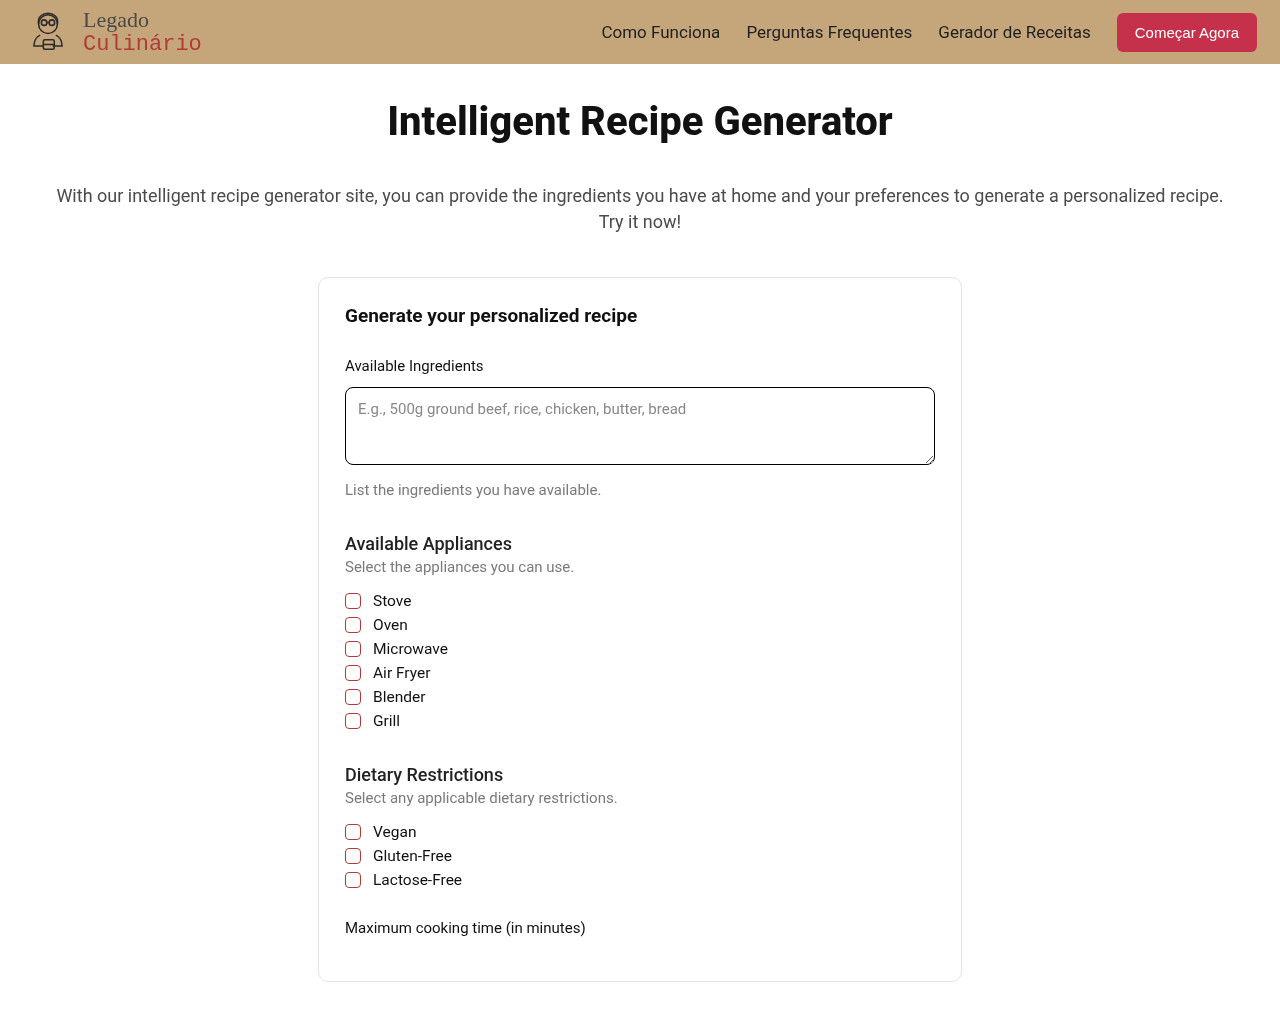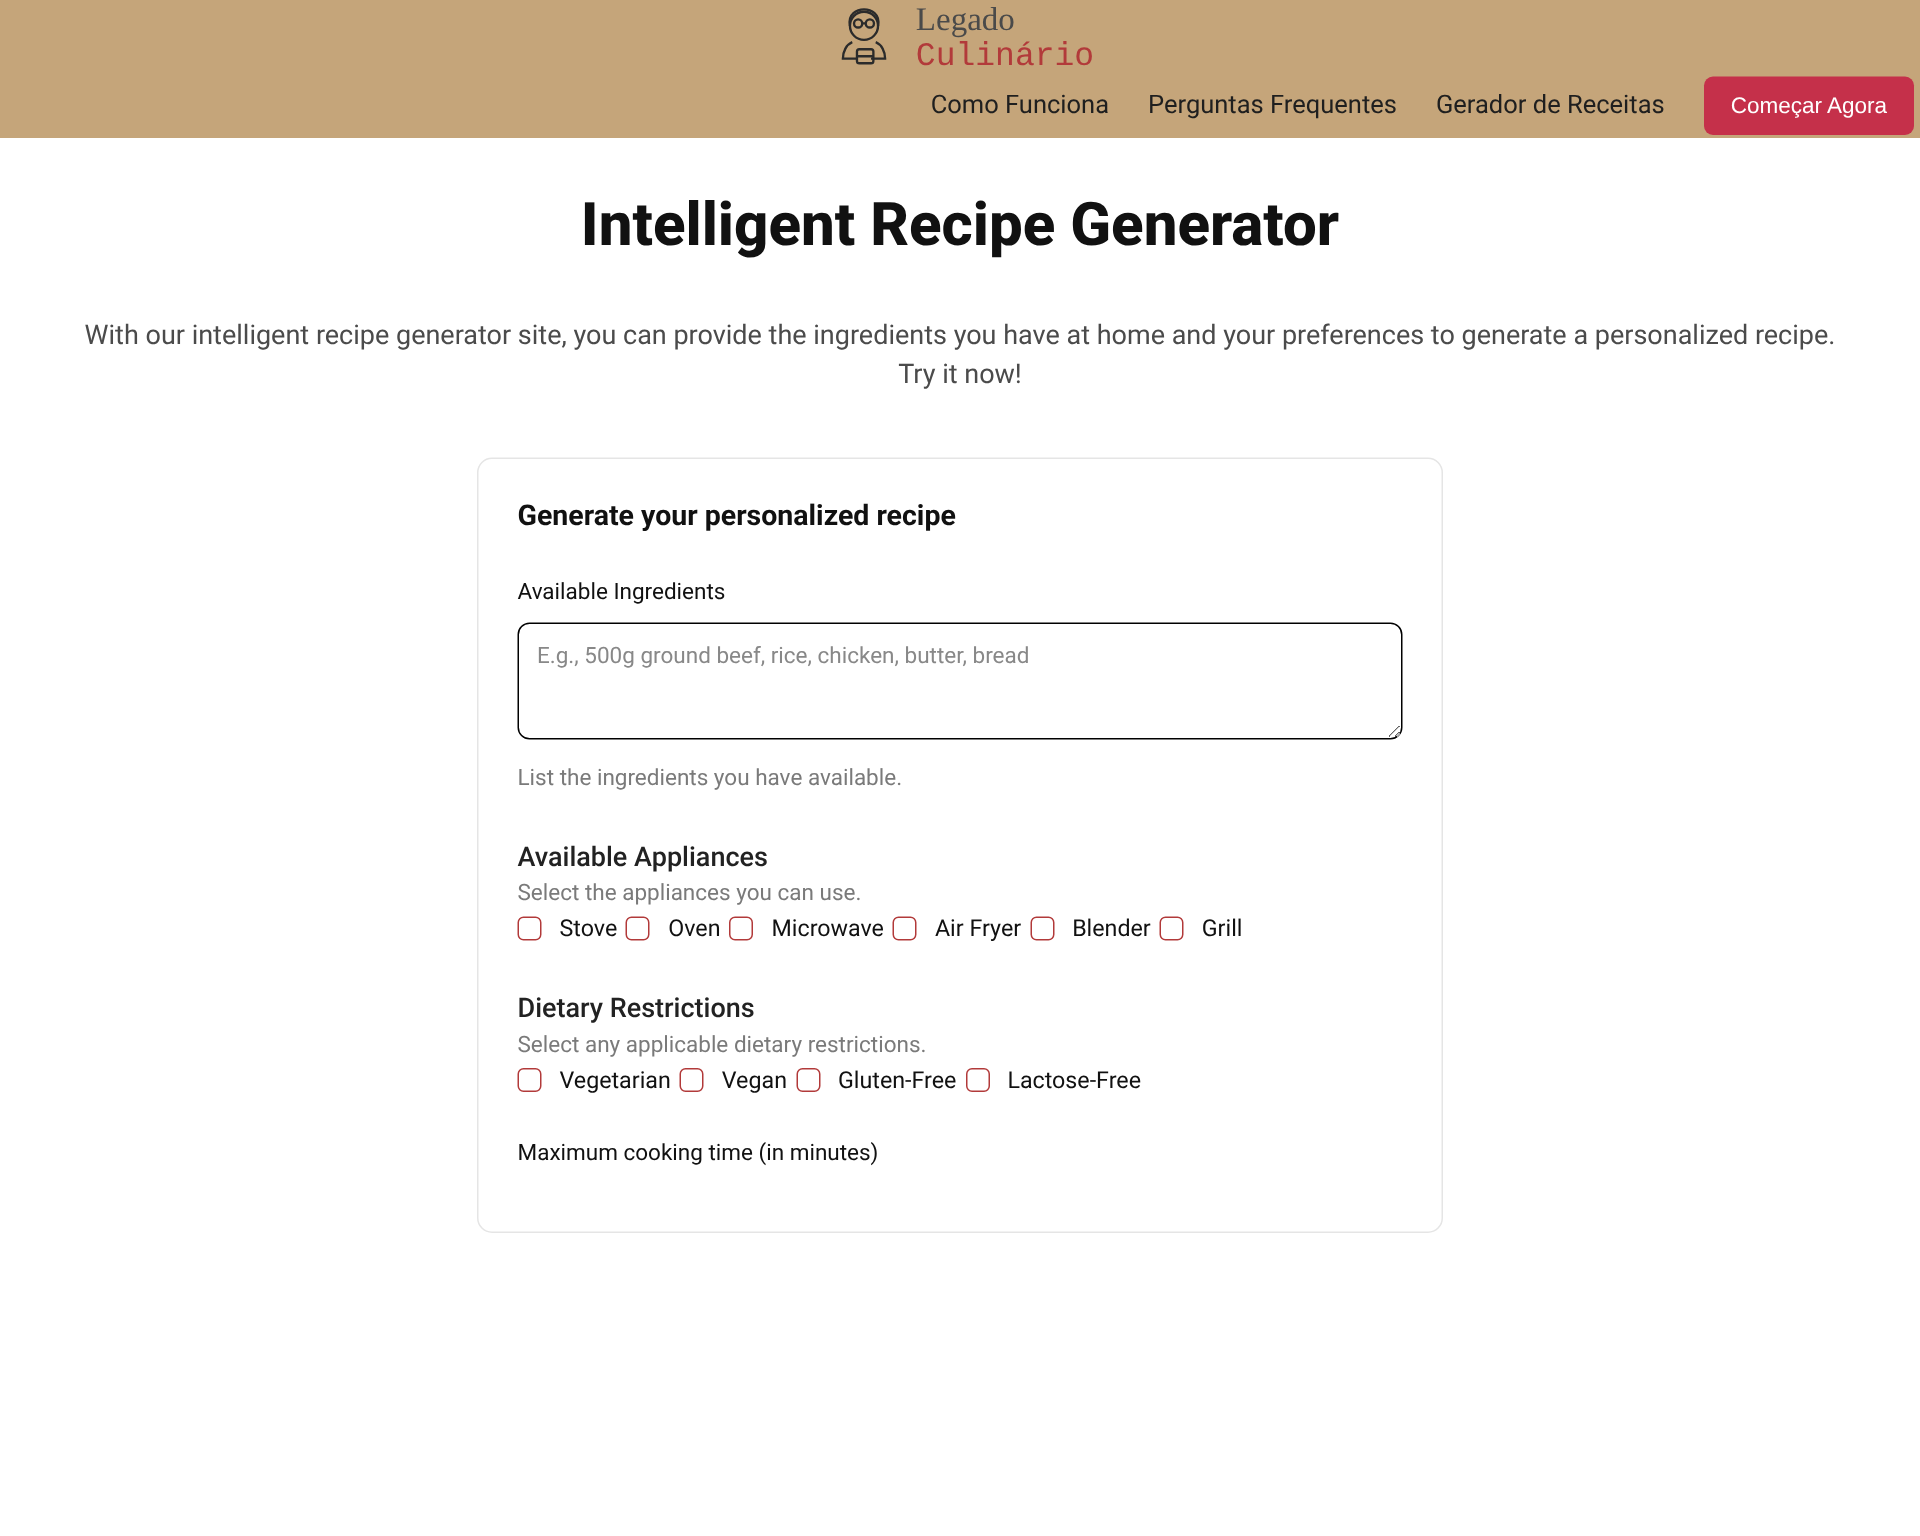--- a/index.html
+++ b/index.html
@@ -9,26 +9,25 @@
     color: #111;
     height: 100%;
   }
   body {
     overflow-y: scroll;
   }
 
   
   .nav {
     background: #c5a57a;
-    height: 92px;
+    height: 64px;
     width: 100%;
     display: flex;
     align-items: center;
-    padding: 0 4px;
-    flex-direction: column;
+    padding: 0 23px;
   }
   .nav-left {
     display: flex;
     align-items: center;
     gap: 10px;
   }
   .nav-logo {
     width: 50px;
     height: 50px;
     display: flex;
@@ -140,21 +139,21 @@
     color: #222;
     font-weight: 500;
     margin-top: 34px;
   }
   .section-sub {
     font-size: 15px;
     color: #7a7a7a;
     margin-top: 4px;
   }
 
-  .checks { margin-top: 6px; display: flex; flex-direction: row; gap: 6px; }
+  .checks { margin-top: 16px; display: flex; flex-direction: column; gap: 6px; }
   .check-row { display: flex; align-items: center; gap: 12px; font-size: 15.5px; color: #111;}
   .cb {
     appearance: none;
     width: 16px;
     height: 16px;
     border: 1.5px solid #b23a3a;
     border-radius: 4px;
     cursor: pointer;
     display: inline-block;
     flex: 0 0 16px;
@@ -232,24 +231,20 @@
           <input type="checkbox" class="cb" style="">
           <span>Grill</span>
         </label>
       </div>
 
       <div class="section-title">Dietary Restrictions</div>
       <div class="section-sub">Select any applicable dietary restrictions.</div>
       <div class="checks">
         <label class="check-row">
           <input type="checkbox" class="cb" style="">
-          <span>Vegetarian</span>
-        </label>
-        <label class="check-row">
-          <input type="checkbox" class="cb" style="">
           <span>Vegan</span>
         </label>
         <label class="check-row">
           <input type="checkbox" class="cb" style="">
           <span>Gluten-Free</span>
         </label>
         <label class="check-row">
           <input type="checkbox" class="cb" style="">
           <span>Lactose-Free</span>
         </label>

